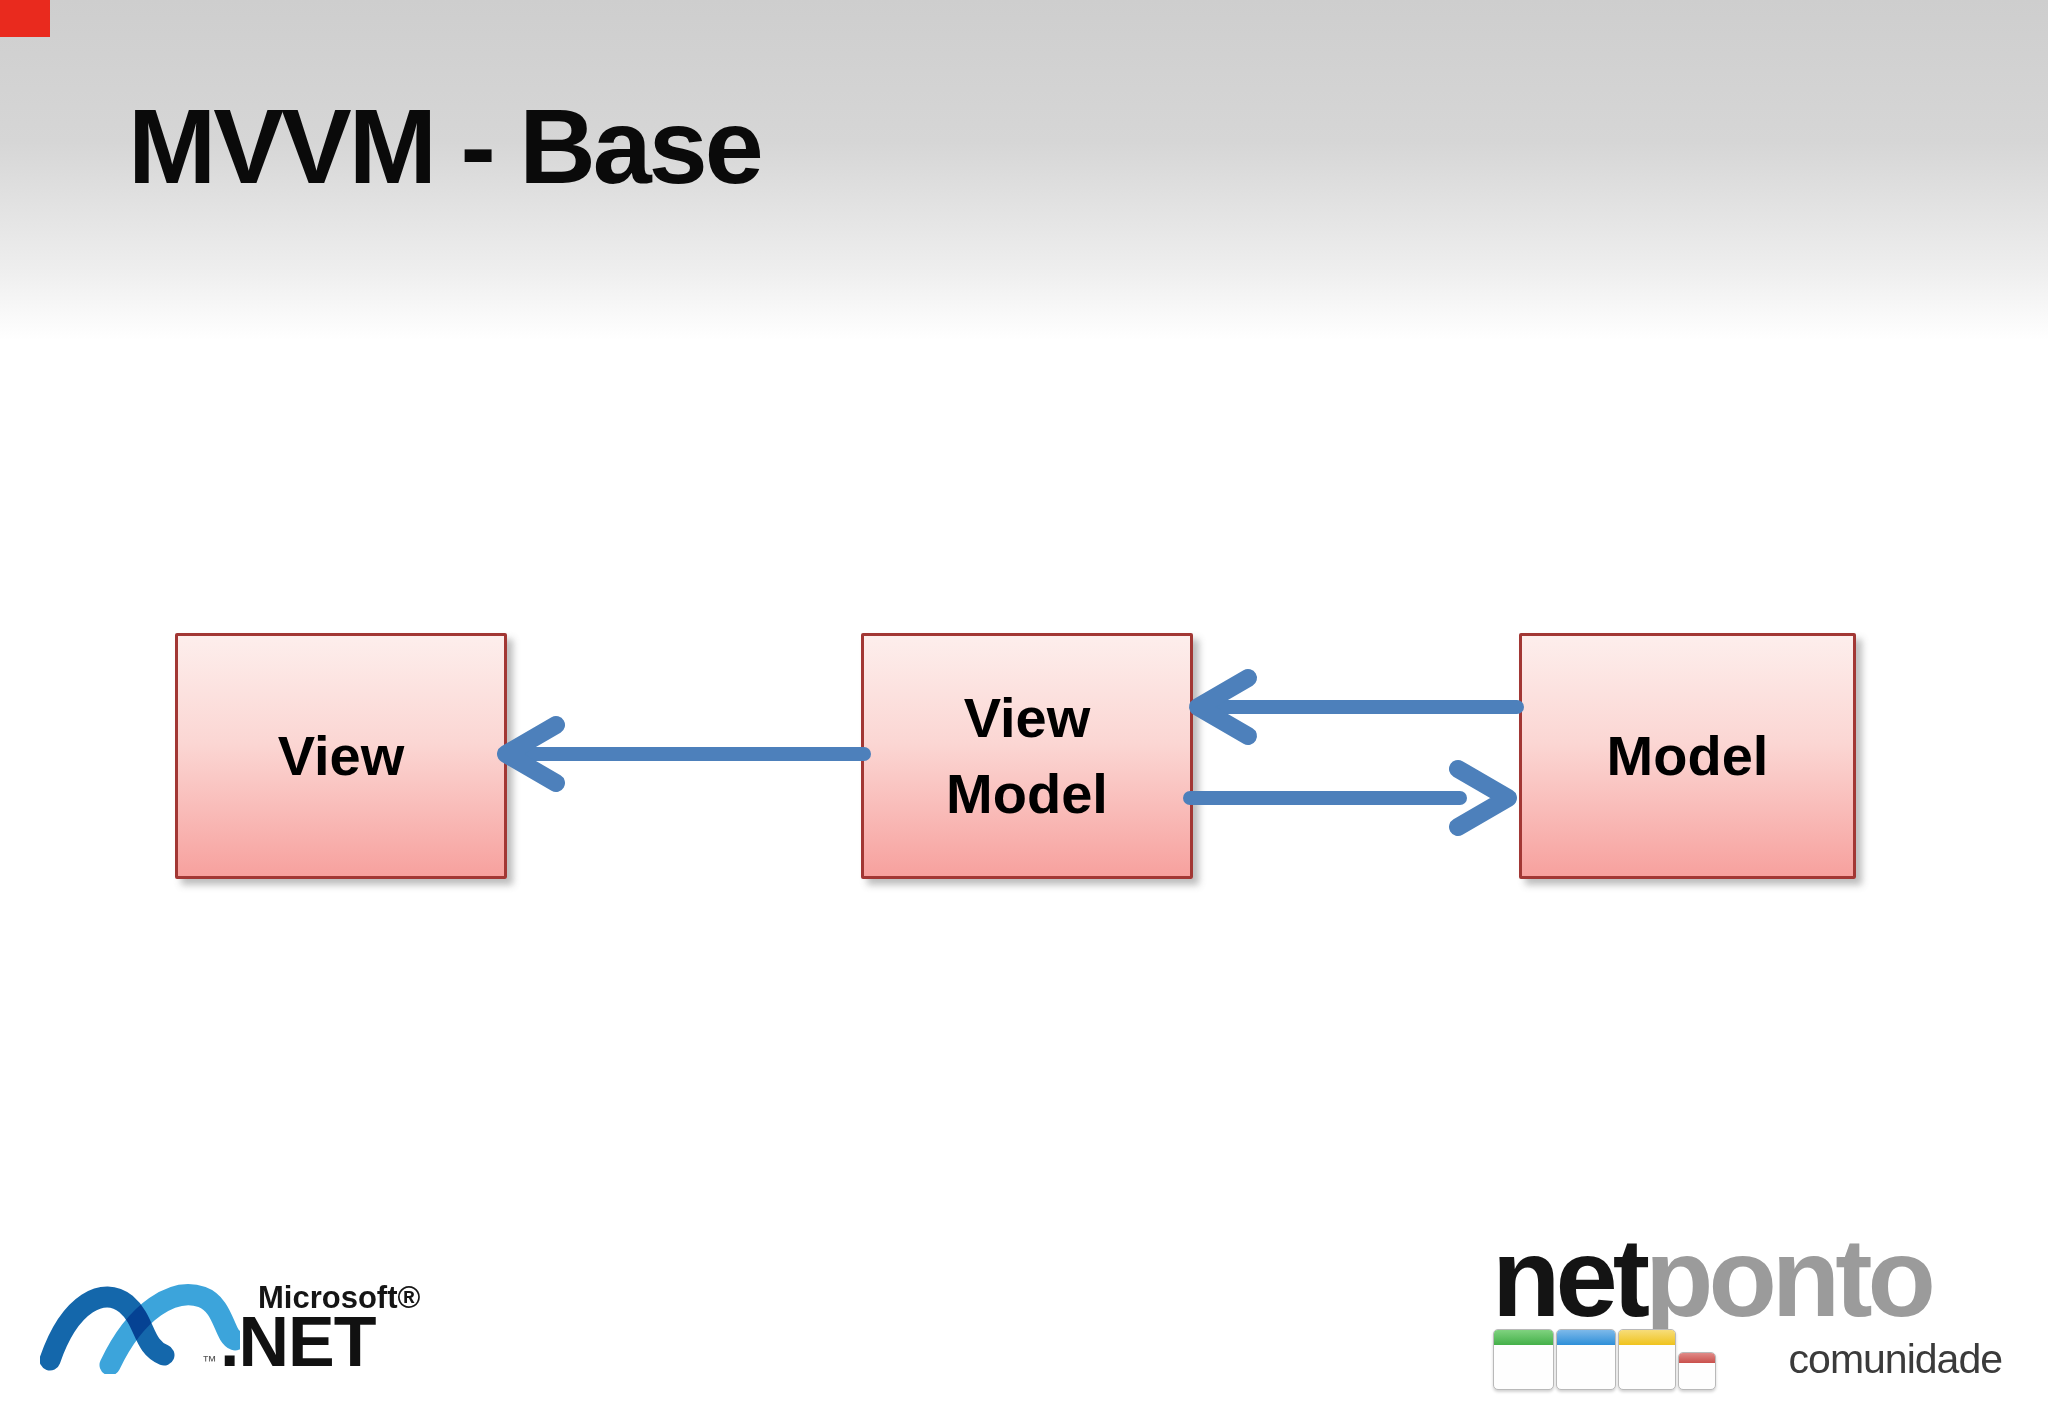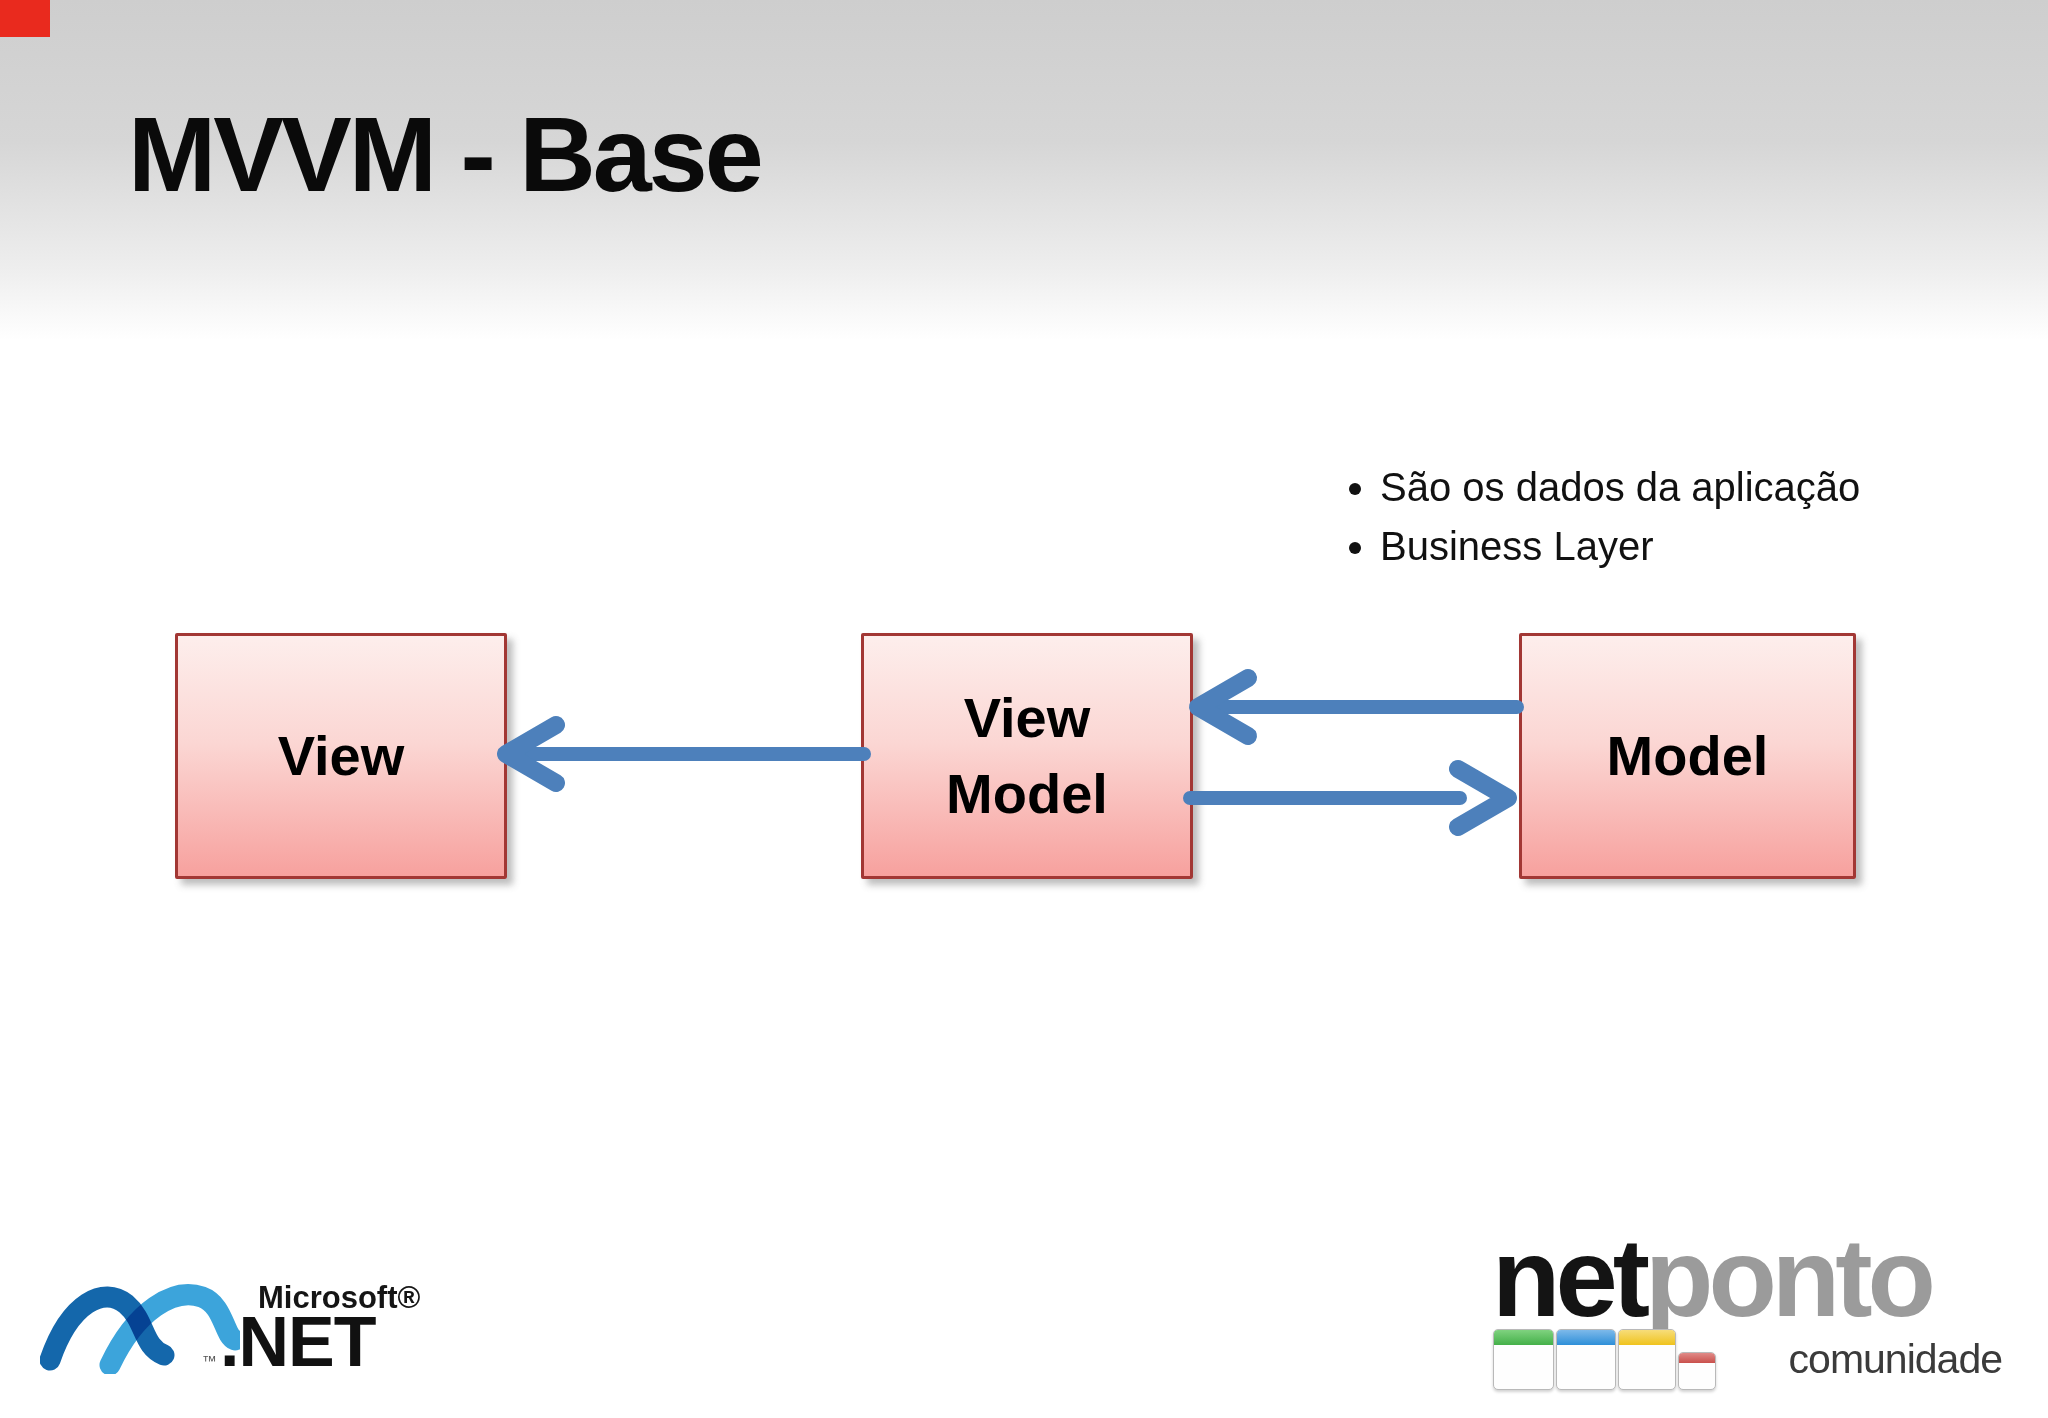--- a/index.html
+++ b/index.html
@@ -3,21 +3,21 @@
 <meta charset="utf-8">
 <style>
   html,body{margin:0;padding:0;background:#fff;}
   .slide{
     position:relative;width:2048px;height:1418px;overflow:hidden;
     font-family:"Liberation Sans",sans-serif;color:#0a0a0a;
     background:linear-gradient(to bottom,#cecece 0,#d6d6d6 10%,#eeeeee 19%,#ffffff 24%,#ffffff 100%);
   }
   .corner-marker{position:absolute;left:0;top:0;width:50px;height:37px;background:var(--corner-marker-red,#e92a1e);}
   .title{
-    position:absolute;left:128px;top:96px;font-size:106px;font-weight:bold;
+    position:absolute;left:128px;top:88px;font-size:106px;font-weight:bold;
     letter-spacing:-3px;color:#0a0a0a;line-height:1.1;white-space:nowrap;
   }
   ul.bullets{position:absolute;margin:0;padding:0 0 0 62px;list-style:disc outside;}
   ul.bullets li{font-size:40px;line-height:59px;color:#111;white-space:nowrap;}
   .bullets-view{left:272px;top:424px;}
   .bullets-model{left:1318px;top:458px;}
   .bullets-viewmodel{left:642px;top:1002px;}
   .box{
     position:absolute;top:633px;height:240px;
     background:linear-gradient(to bottom,var(--box-fill-top,#fdeeec) 0%,#fbd6d3 45%,var(--box-fill-bottom,#f7a19e) 100%);
@@ -55,24 +55,20 @@
 </head>
 <body>
 
 <div class="slide">
 
   <div class="corner-marker"></div>
 
   <div class="title">MVVM - Base</div>
 
 
-  <ul class="bullets bullets-model">
-    <li>São os dados da aplicação</li>
-    <li>Business Layer</li>
-  </ul>
 
   <div class="box box-view">
     <span class="box-label">View</span>
   </div>
 
   <div class="box box-viewmodel">
     <span class="box-label">View</span>
     <span class="box-label">Model</span>
   </div>
 

